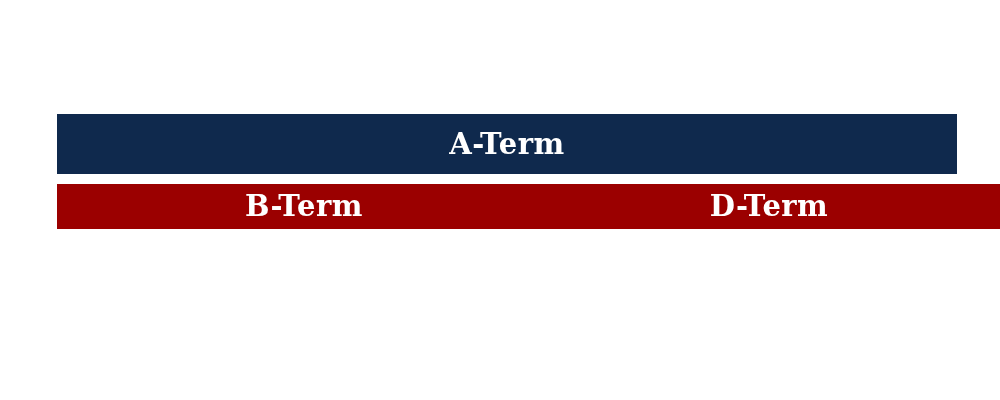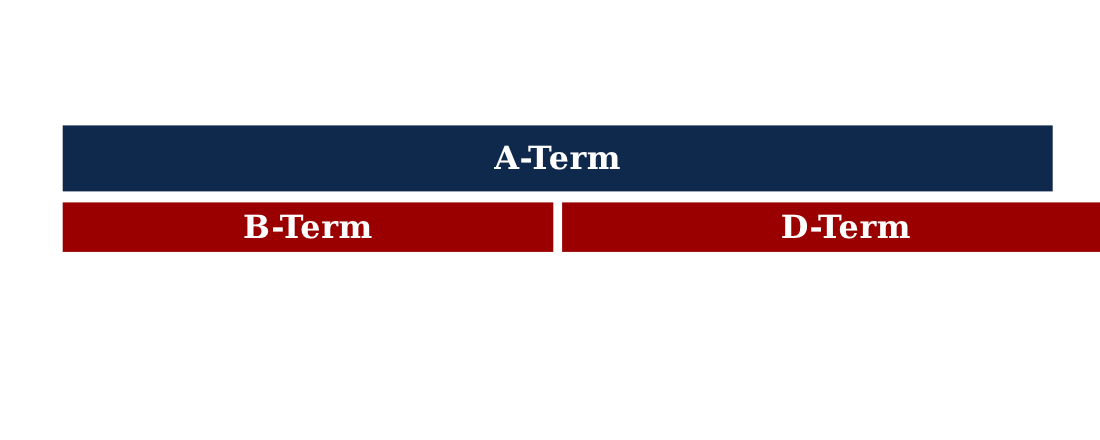--- a/index.html
+++ b/index.html
@@ -26,21 +26,21 @@
   .bar-red  { background: #9B0000; }
   .bar-label {
     color: #FFFFFF;
     font-weight: bold;
     font-size: 29px;
     letter-spacing: 0.5px;
     line-height: 1;
     white-space: nowrap;
   }
   #bar-a { left: 57px;  top: 114px; width: 900px; height: 60px; }
-  #bar-b { left: 57px;  top: 184px; width: 446px; height: 45px; }
+  #bar-b { left: 57px;  top: 184px; width: 446px; height: 45px; padding-left: 24px; }
   #bar-d { left: 511px; top: 184px; width: 516px; height: 45px; }
   #bar-c { left: 292px; top: 240px; width: 430px; height: 47px; }
 </style>
 </head>
 <body>
 
 <div class="canvas">
 
   <div class="bar bar-navy" id="bar-a">
     <span class="bar-label">A-Term</span>

